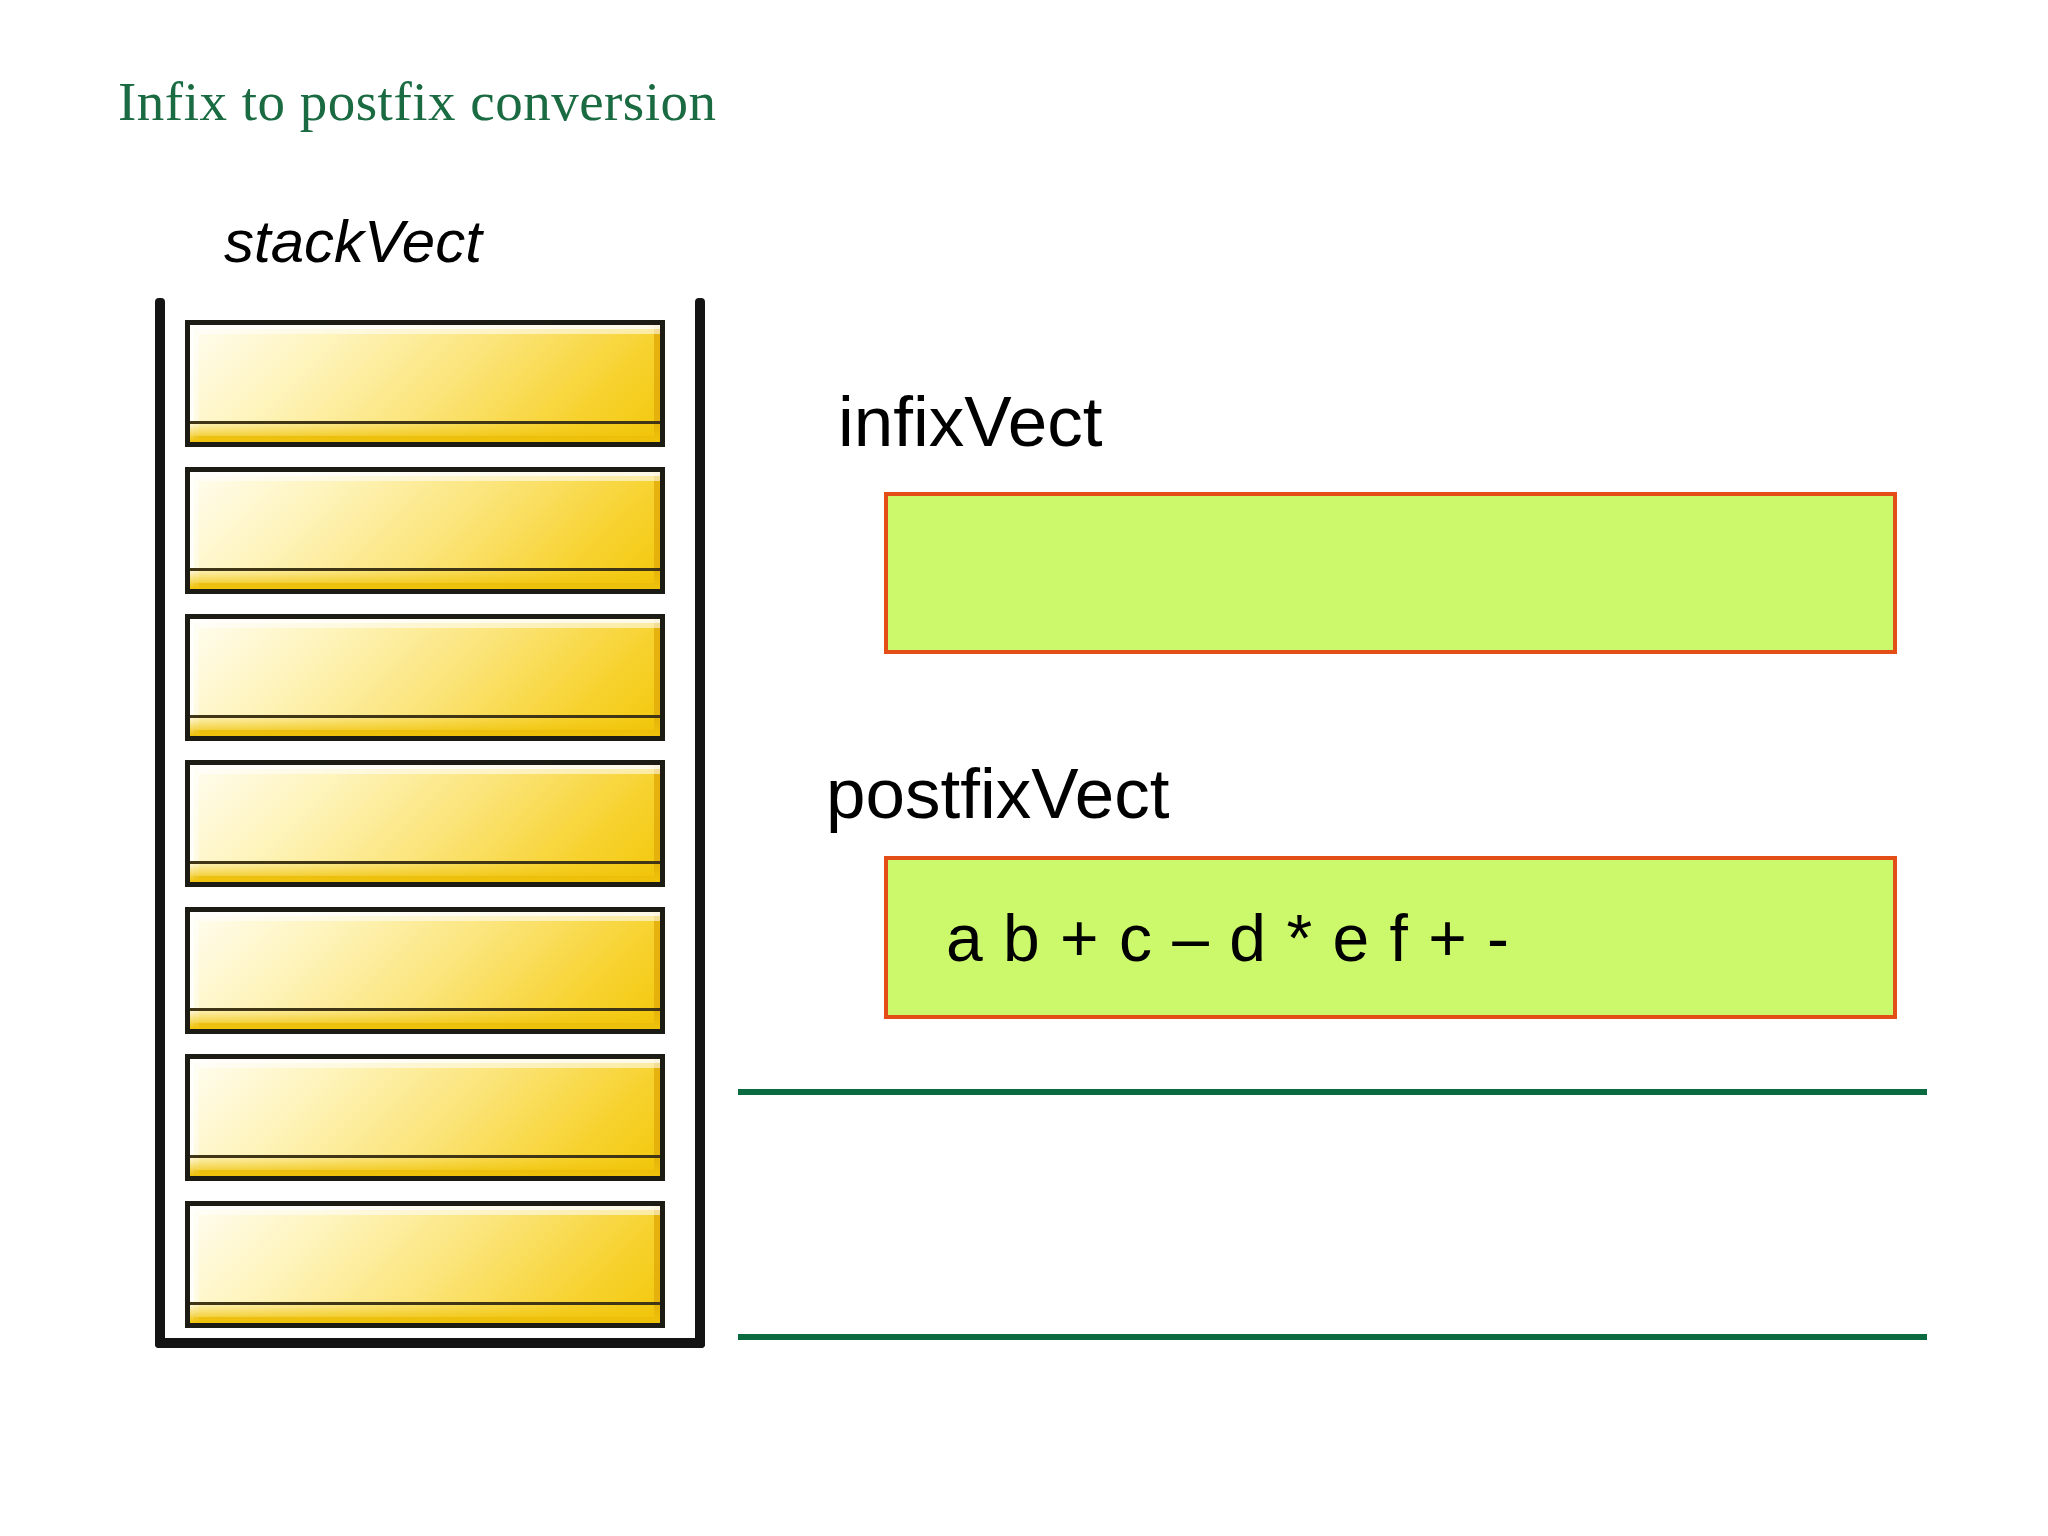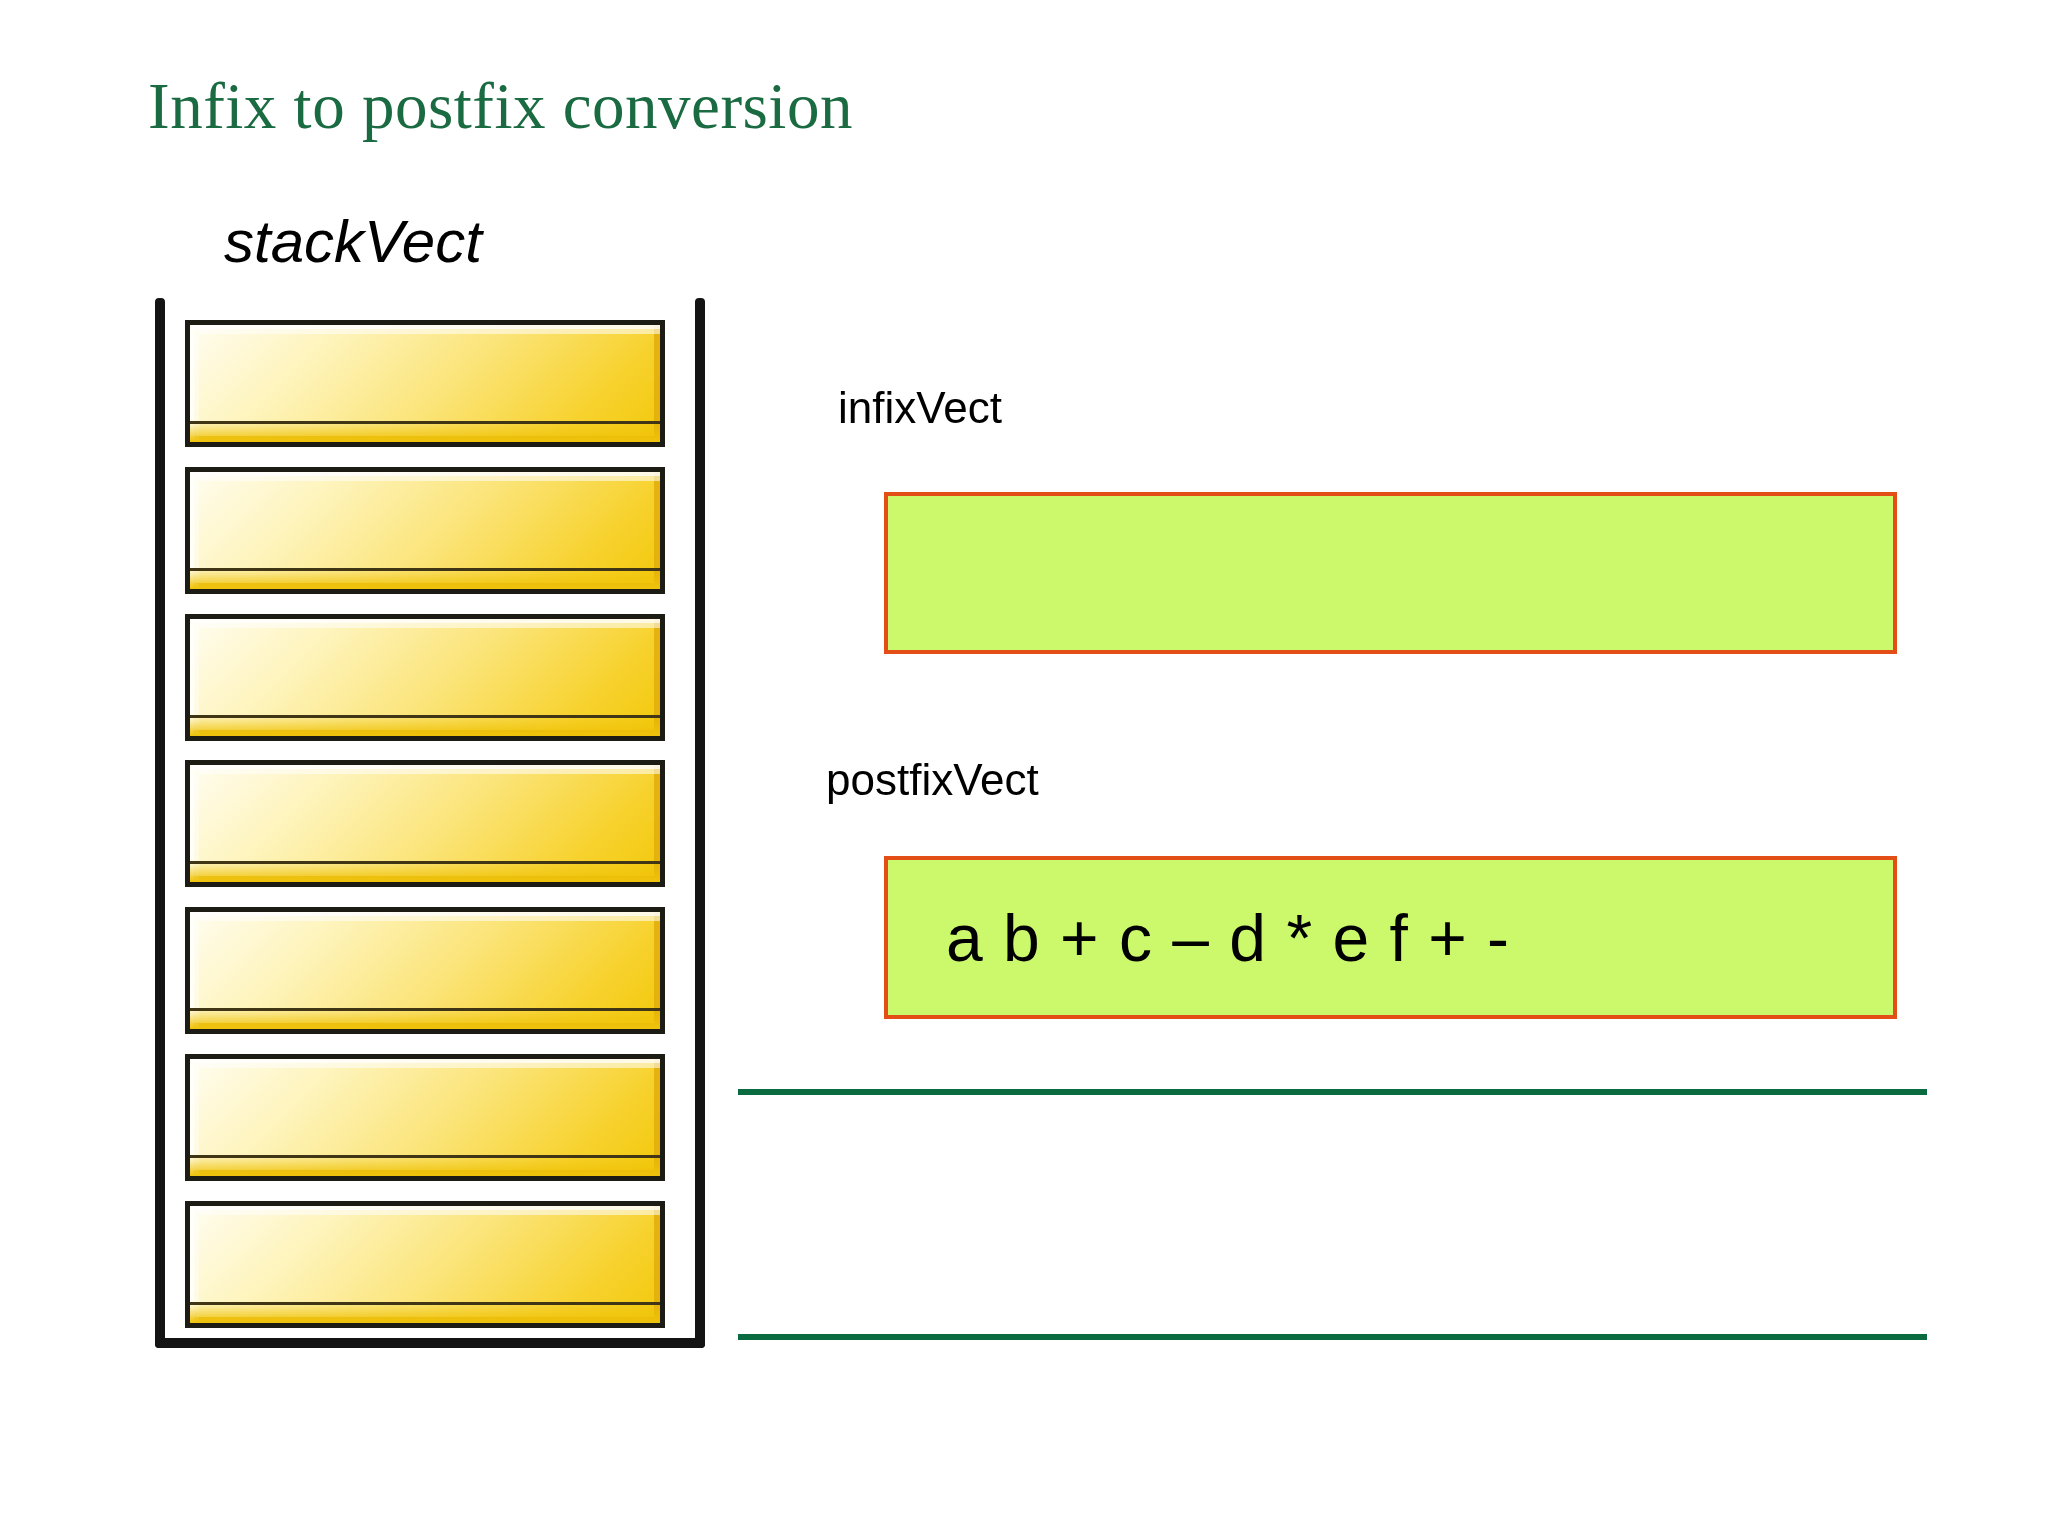--- a/index.html
+++ b/index.html
@@ -15,26 +15,25 @@
     font-family: "Liberation Sans", sans-serif;
     background: #ffffff;
   }
 
   
   #slide-title {
     position: absolute;
     left: 118px;
     top: 74px;
     font-family: "Liberation Serif", serif;
-    font-size: 65px;
+    font-size: 55px;
     line-height: 1.0;
     color: #1A6B42;
     white-space: nowrap;
     letter-spacing: 0.5px;
-    margin-left: 30px;
   }
 
   
   #stackvect-label {
     position: absolute;
     left: 224px;
     top: 212px;
     font-size: 60px;
     line-height: 1.0;
     color: #000000;
@@ -115,21 +114,21 @@
     left: 0; right: 0; bottom: 0;
     height: 18px;
     background: linear-gradient(180deg, rgba(240,196,8,0.15), #EFC30A);
     border-top: 3px solid #403515;
     pointer-events: none;
   }
 
   
   .vect-label {
     position: absolute;
-    font-size: 44px;
+    font-size: 71px;
     line-height: 1.0;
     color: #000000;
     white-space: nowrap;
   }
   #infixvect-label   { left: 838px; top: 386px; }
   #postfixvect-label { left: 826px; top: 758px; }
 
   .vect-box {
     position: absolute;
     box-sizing: border-box;

